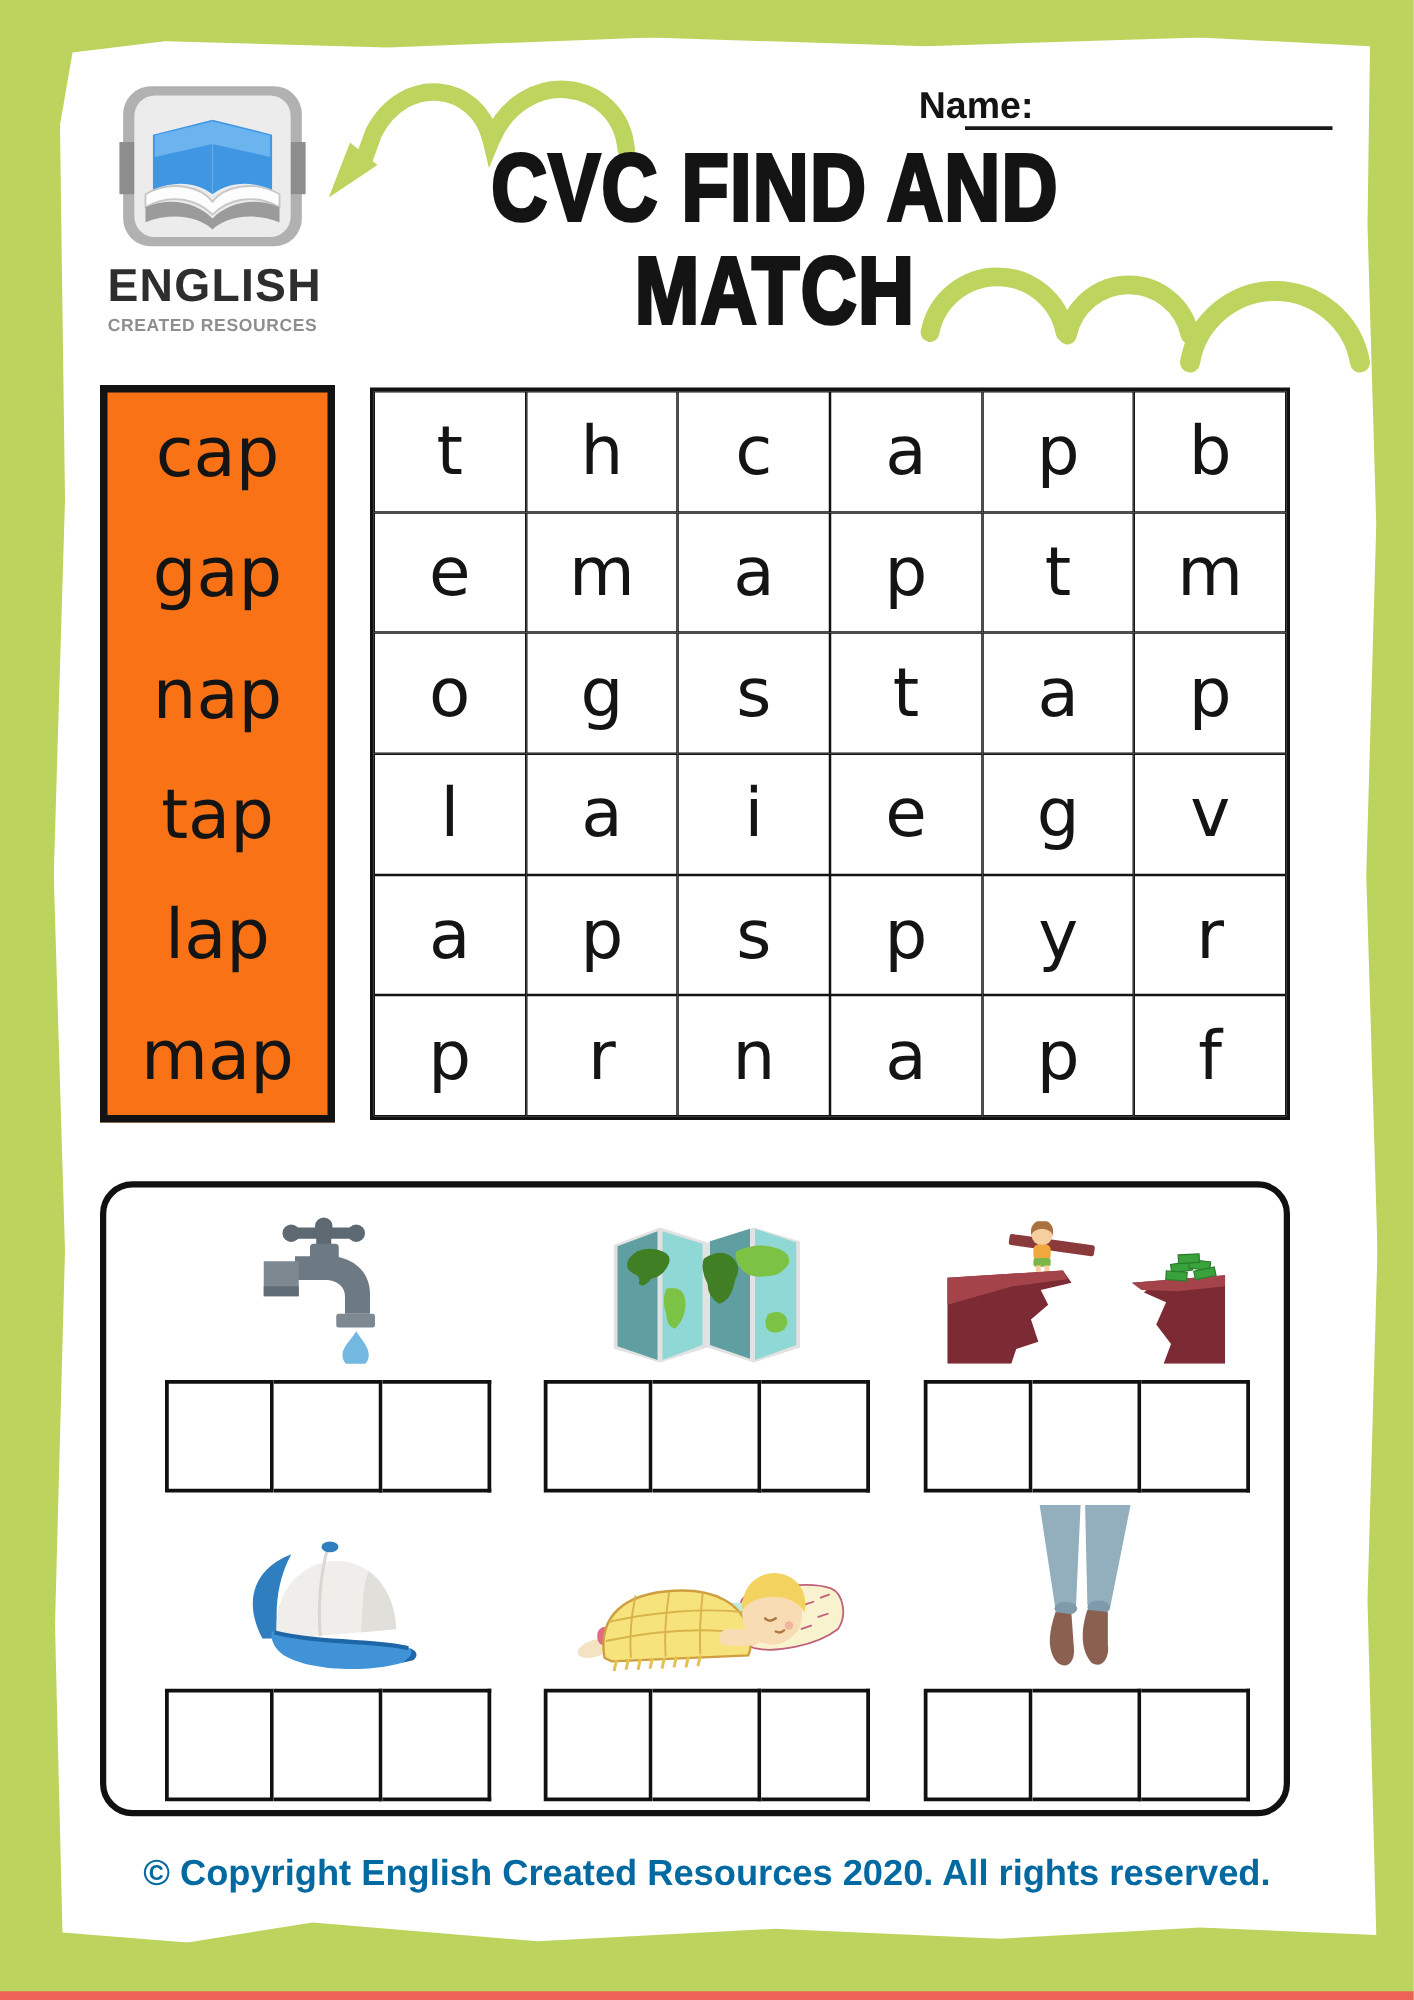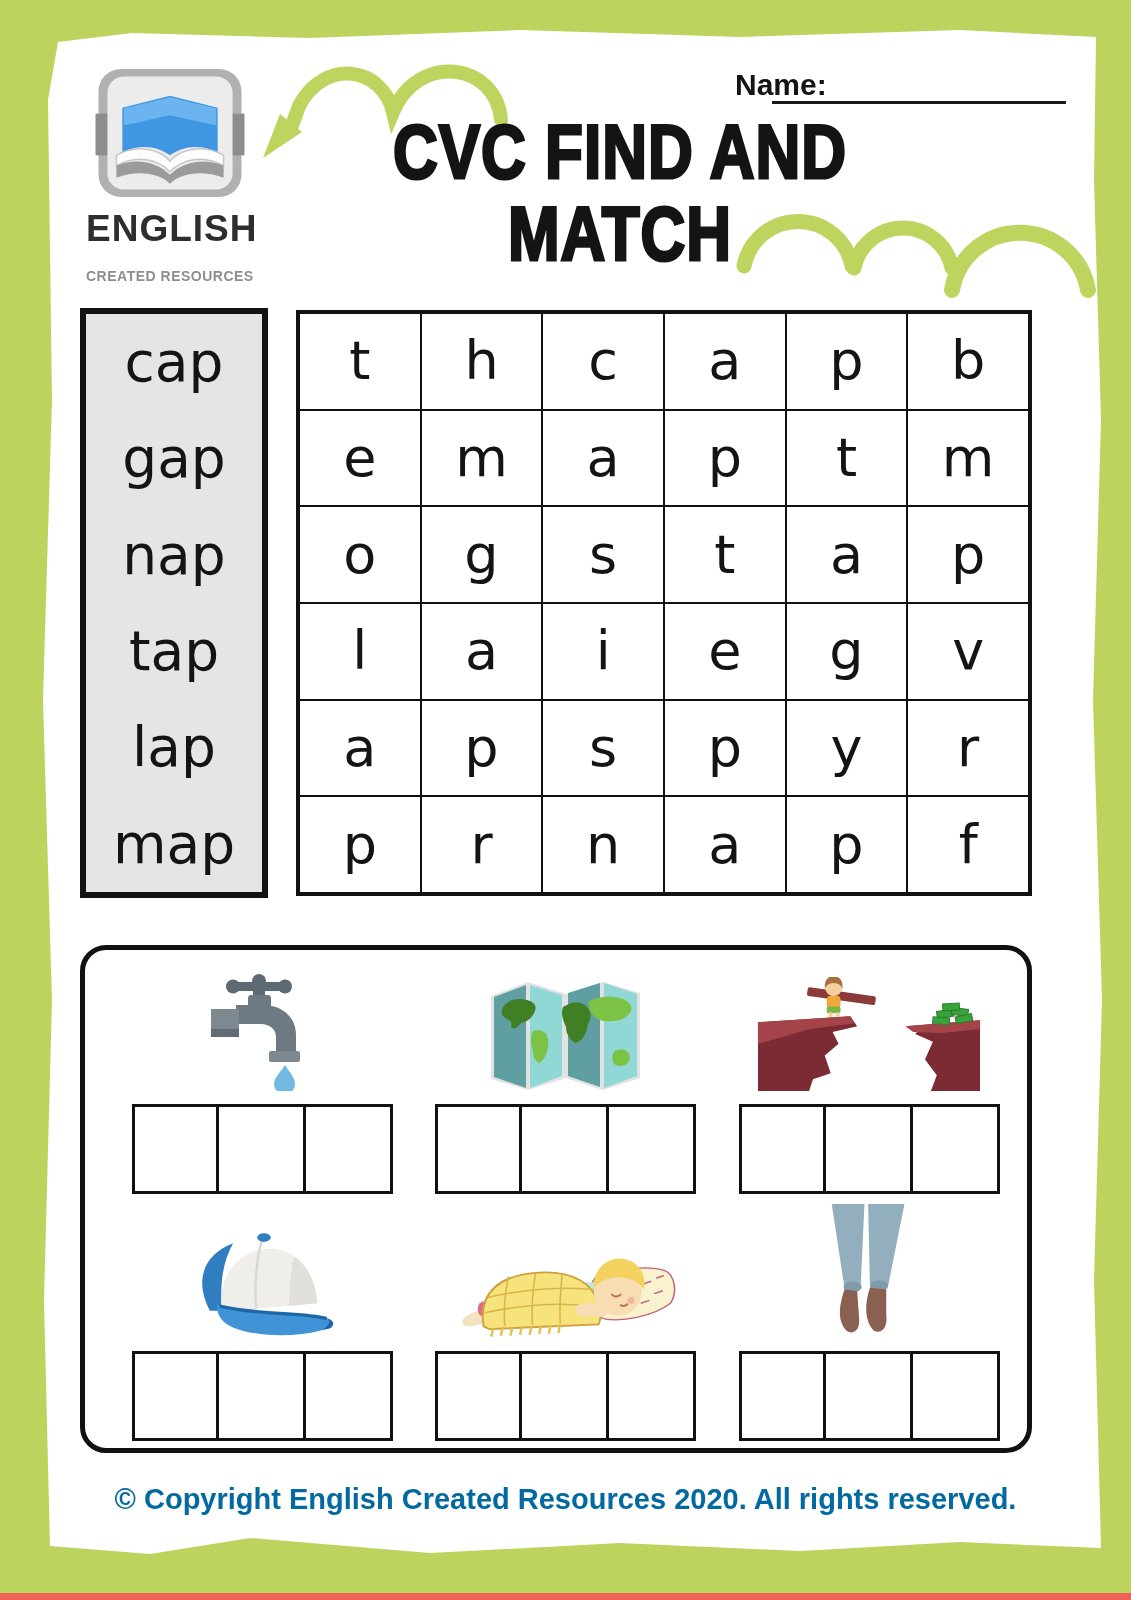--- a/index.html
+++ b/index.html
@@ -12,40 +12,40 @@
   .page{
     position:absolute;inset:0;background:#ffffff;
     clip-path:polygon(48px 100px,58px 42px,132px 33px,310px 38px,520px 30px,740px 37px,960px 30px,1096px 37px,
       1094px 180px,1101px 420px,1093px 700px,1102px 1000px,1094px 1280px,1101px 1548px,
       960px 1542px,800px 1551px,620px 1543px,430px 1553px,250px 1538px,150px 1554px,50px 1546px,
       44px 1300px,52px 1000px,43px 700px,52px 400px);
   }
   .red-strip{position:absolute;left:0;right:0;bottom:0;height:7px;background:#ee6156;z-index:6;}
 
   
-  .logo{position:absolute;left:86px;top:66px;width:168px;text-align:left;z-index:3;}
+  .logo{position:absolute;left:86px;top:66px;width:168px;text-align:center;z-index:3;}
   .logo svg{display:block;margin:0 auto;}
   .logo-title{font-size:37px;font-weight:800;letter-spacing:1px;color:#2e2e2e;margin-top:2px;}
-  .logo-sub{font-size:14px;font-weight:700;letter-spacing:.5px;color:#8e8e8e;margin-top:18px;}
+  .logo-sub{font-size:14px;font-weight:700;letter-spacing:.5px;color:#8e8e8e;margin-top:2px;}
 
   .name-label{position:absolute;left:698px;top:68px;font-size:30px;font-weight:800;color:#141414;z-index:3;margin-left:37px;}
   .name-line{position:absolute;left:772px;top:101px;width:294px;height:3px;background:#1a1a1a;z-index:3;}
 
   .title-line{position:absolute;left:300px;width:640px;text-align:center;z-index:3;
     font-family:"Liberation Sans",sans-serif;font-weight:900;color:#141414;font-size:62px;
     letter-spacing:1px;-webkit-text-stroke:2.5px #141414;transform:scaleY(1.22);transform-origin:top center;}
   .title-1{top:108px;}
   .title-2{top:190px;}
 
   .doodles{position:absolute;left:0;top:0;z-index:2;pointer-events:none;}
 
   
   .wordlist{
     position:absolute;left:80px;top:308px;width:176px;height:578px;z-index:3;
-    border:6px solid #121212;background:#e5e5e5;
+    border:6px solid #121212;background:#f97316;
     display:flex;flex-direction:column;justify-content:space-around;align-items:center;
     font-family:"DejaVu Sans",sans-serif;font-size:55px;color:#141414;
   }
   
   .grid{
     position:absolute;left:296px;top:310px;width:736px;height:586px;z-index:3;
     border:3px solid #121212;background:#fff;box-sizing:border-box;
     display:grid;grid-template-columns:repeat(6,1fr);grid-template-rows:repeat(6,1fr);
   }
   .cell{

